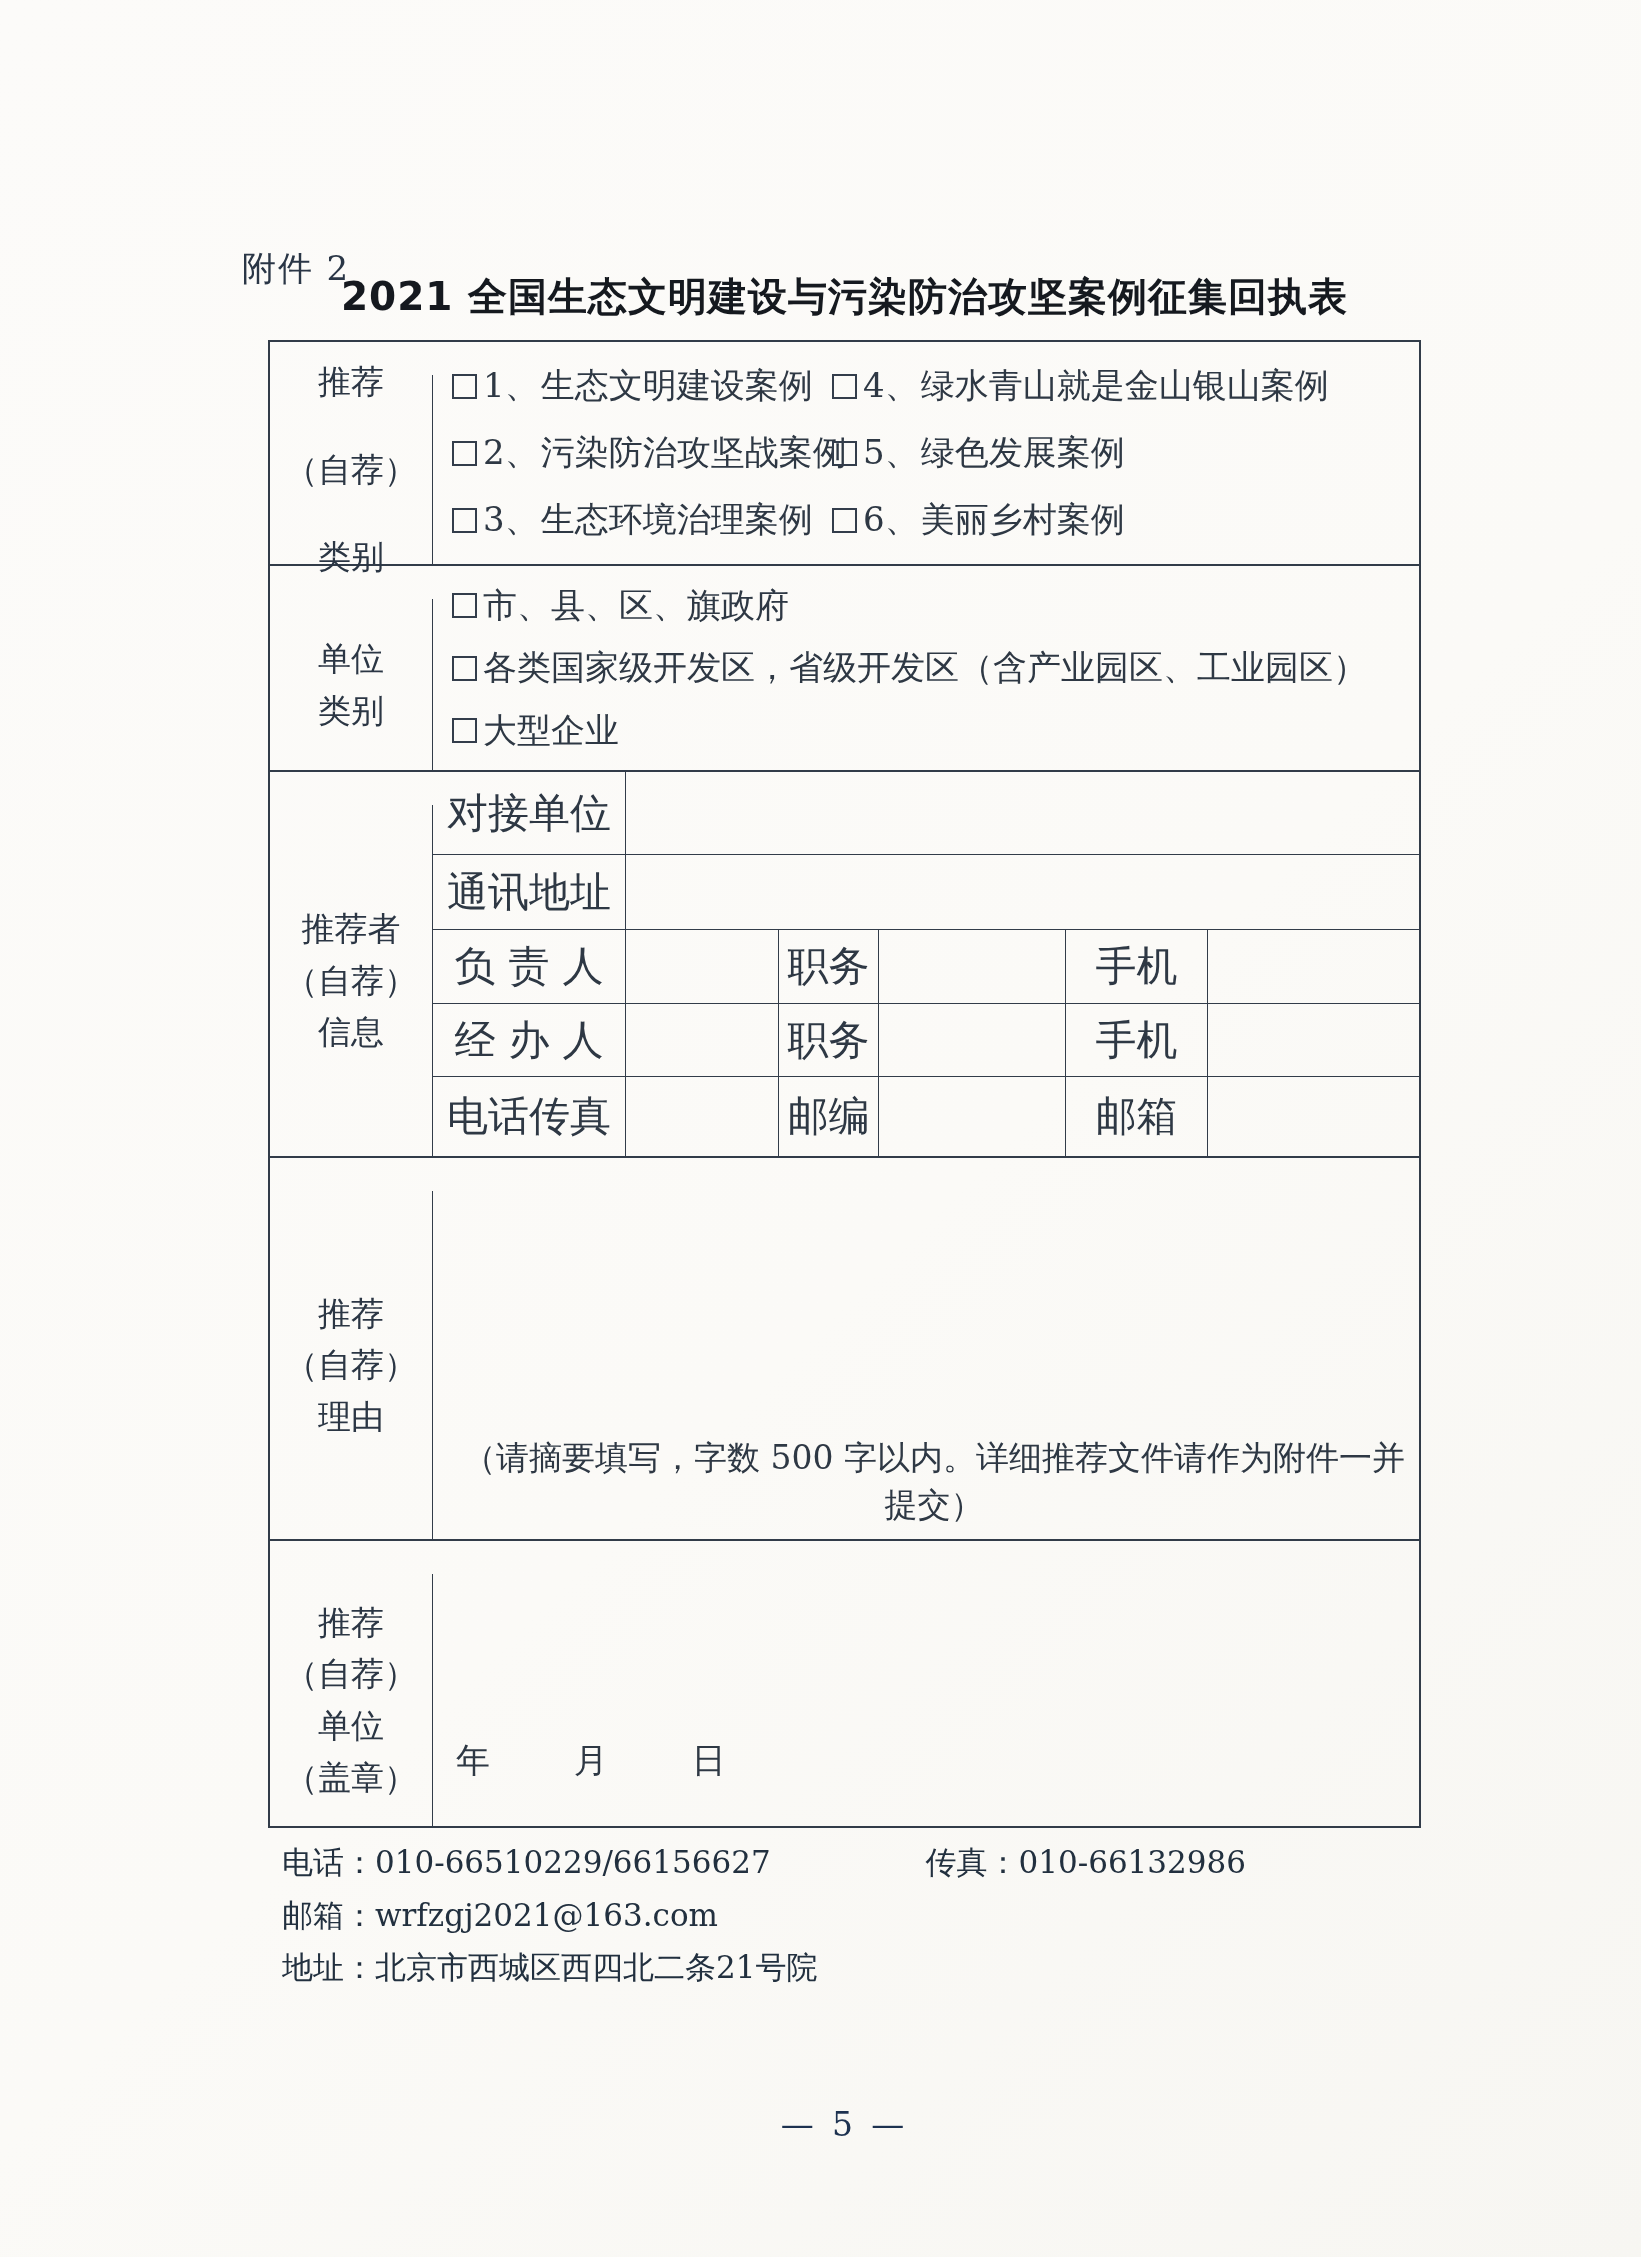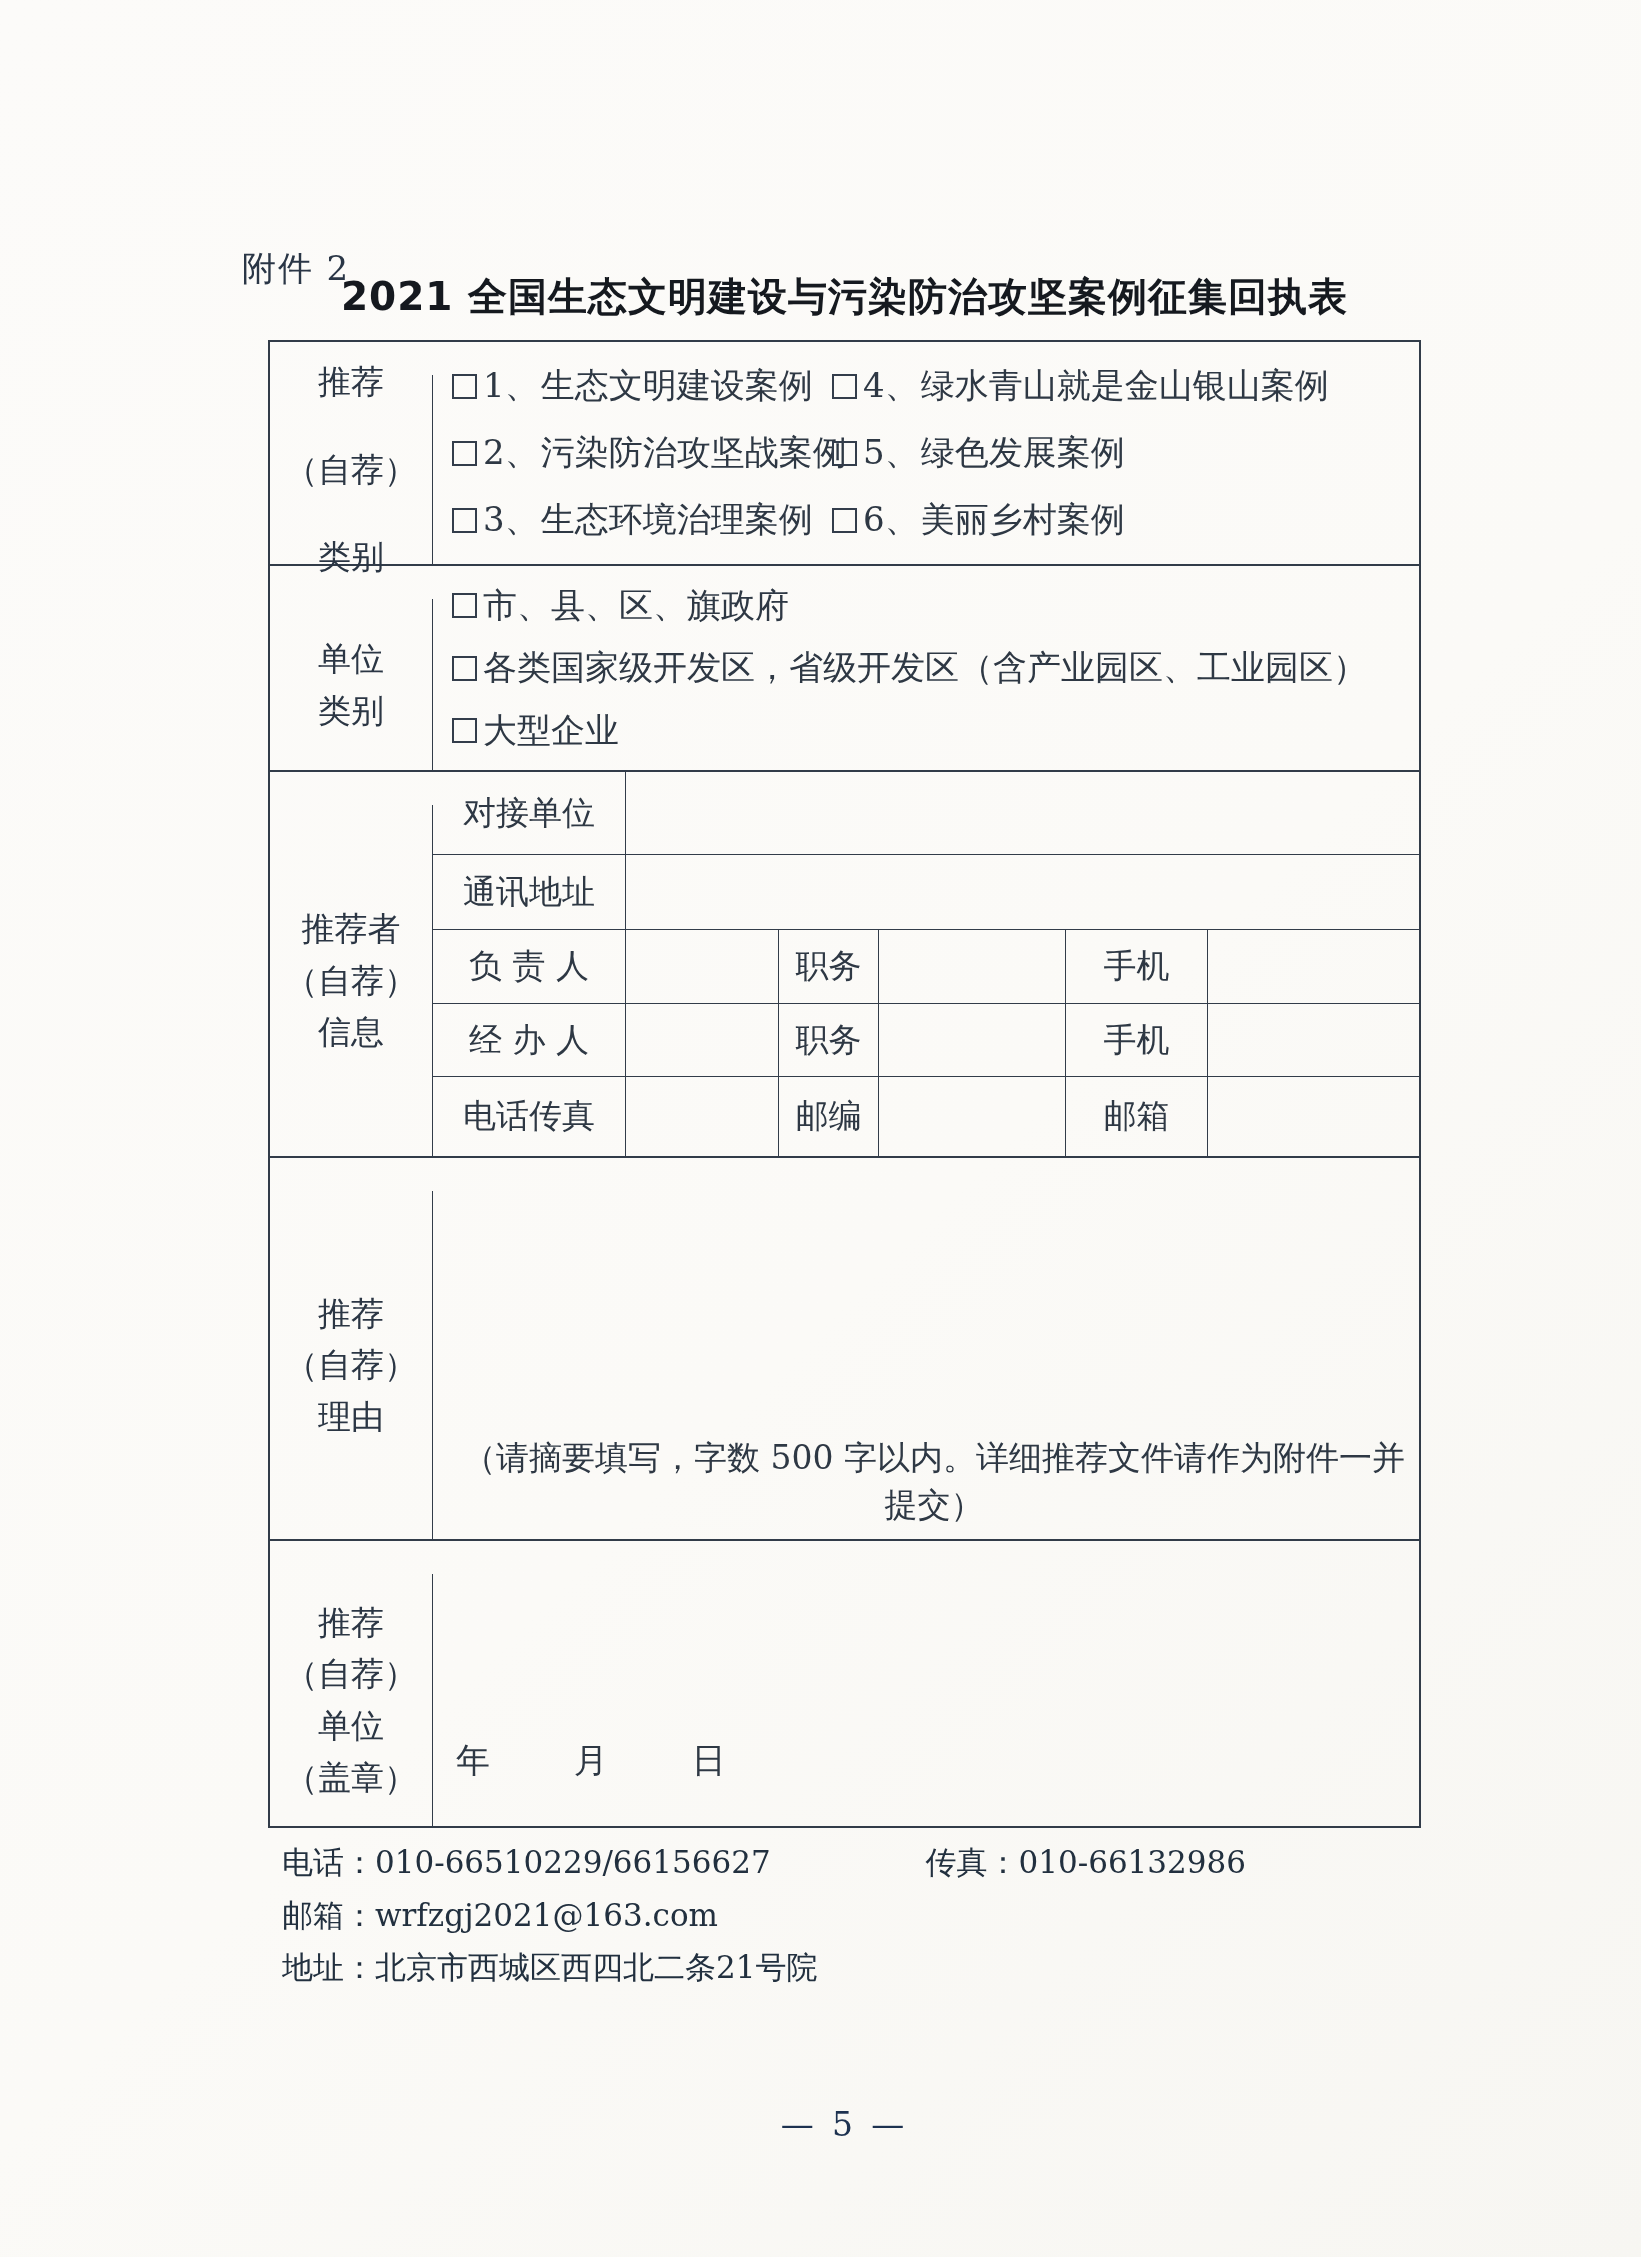--- a/index.html
+++ b/index.html
@@ -48,21 +48,21 @@
     flex:none;width:21px;height:21px;border:2.4px solid #333d4b;
     margin-right:5.8px;background:transparent;display:inline-block;
   }
   .opt .num{margin-right:1.9px;}
   
   .crow{display:flex;box-sizing:border-box;border-bottom:1.9px solid #323c49;}
   .crow.lastc{border-bottom:none;flex:1;}
   .ccell{
     box-sizing:border-box;border-right:1.9px solid #323c49;
     display:flex;align-items:center;justify-content:center;
-    font-size:33px;white-space:nowrap;
+    font-size:41px;white-space:nowrap;
   }
   .ccell.nob{border-right:none;}
   .ccell.lbl{flex:0 0 193px;}
   .ccell.v1{flex:0 0 153px;}
   .ccell.l2{flex:0 0 100px;}
   .ccell.v2{flex:0 0 187px;}
   .ccell.l3{flex:0 0 142px;}
   .ccell.v3{flex:1;}
   .ccell.wide{flex:1;}
   .ct-stack{display:flex;flex-direction:column;height:100%;}

